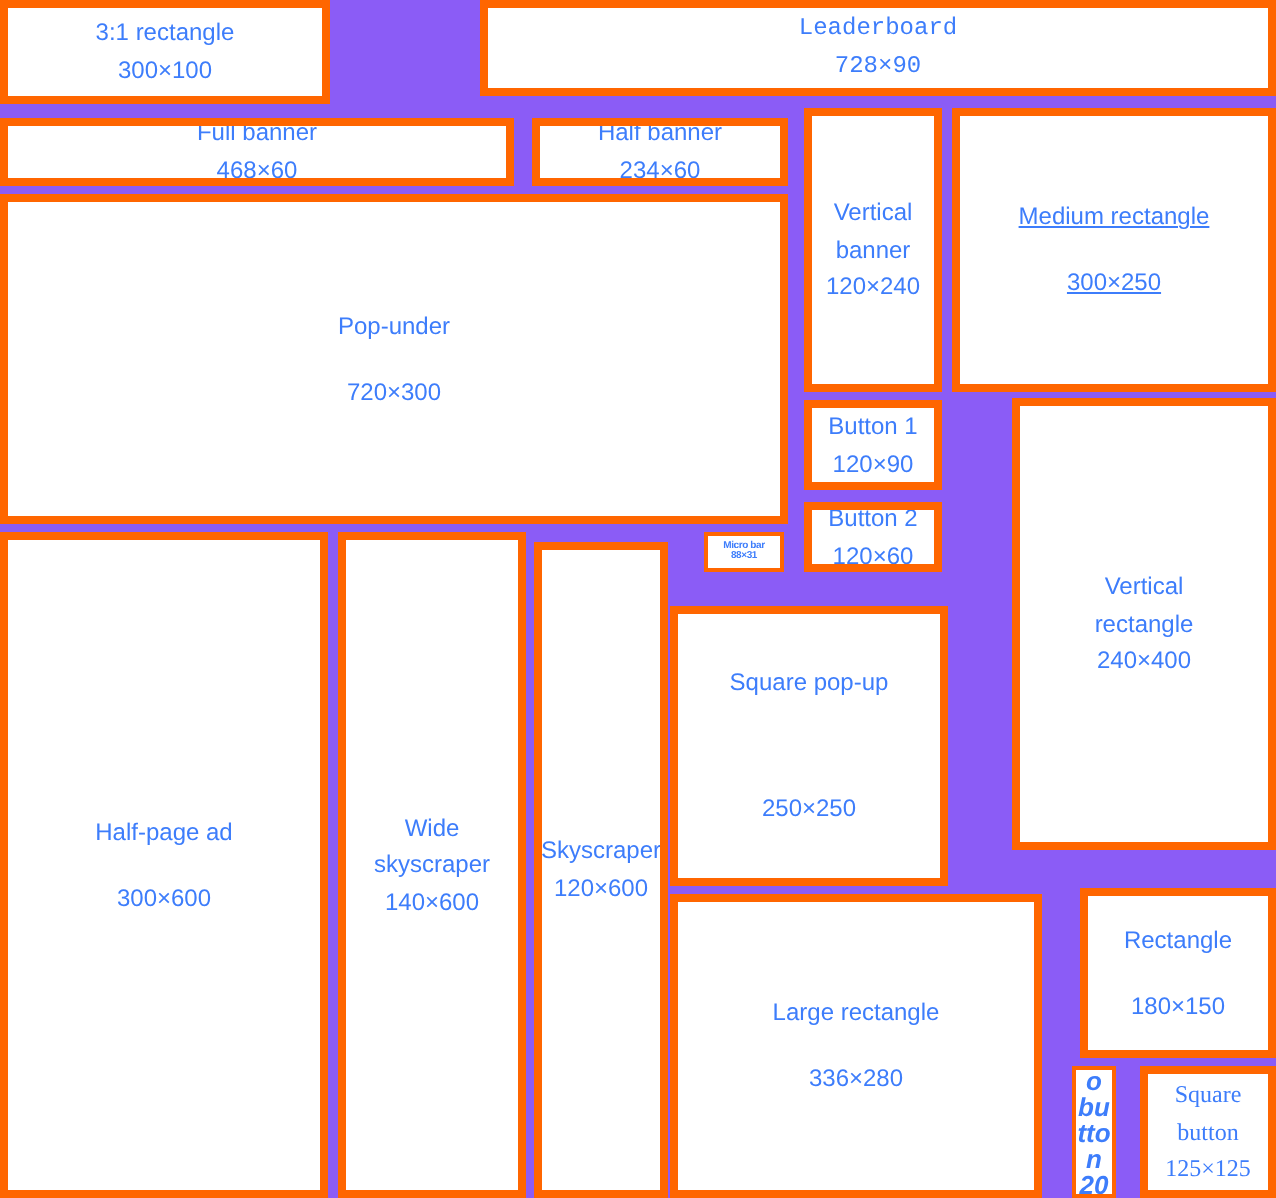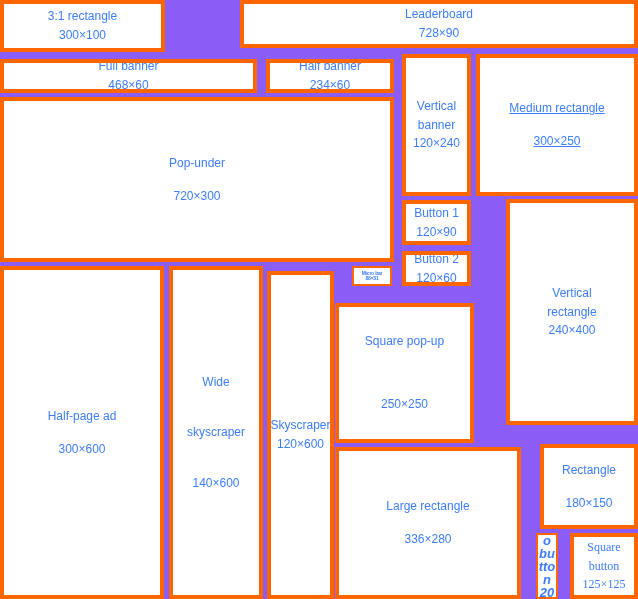--- a/index.html
+++ b/index.html
@@ -59,21 +59,21 @@
 </head>
 <body>
 
 <div id="canvas">
 
   <div class="ad" style="left:0px; top:0px; width:165px; height:52px;">
     <span class="lbl">3:1 rectangle</span>
     <span class="dim">300×100</span>
   </div>
 
-  <div class="ad" style="left:240px; top:0px; width:398px; height:48px;">
+  <div class="ad" style="left:240px; top:0px; width:398px; height:48px;font-family:Liberation Mono, monospace;">
     <span class="lbl">Leaderboard</span>
     <span class="dim">728×90</span>
   </div>
 
   <div class="ad" style="left:0px; top:59px; width:257px; height:34px;">
     <span class="lbl">Full banner</span>
     <span class="dim">468×60</span>
   </div>
 
   <div class="ad" style="left:266px; top:59px; width:128px; height:34px;">
@@ -116,21 +116,21 @@
     <span class="lbl">Vertical</span>
     <span class="lbl">rectangle</span>
     <span class="dim">240×400</span>
   </div>
 
   <div class="ad spaced" style="left:0px; top:266px; width:164px; height:333px;">
     <span class="lbl">Half-page ad</span>
     <span class="dim">300×600</span>
   </div>
 
-  <div class="ad" style="left:169px; top:266px; width:94px; height:333px;gap:32px;">
+  <div class="ad" style="left:169px; top:266px; width:94px; height:333px;">
     <span class="lbl">Wide</span>
     <span class="lbl">skyscraper</span>
     <span class="dim">140×600</span>
   </div>
 
   <div class="ad" style="left:267px; top:271px; width:67px; height:328px;">
     <span class="lbl">Skyscraper</span>
     <span class="dim">120×600</span>
   </div>
 

